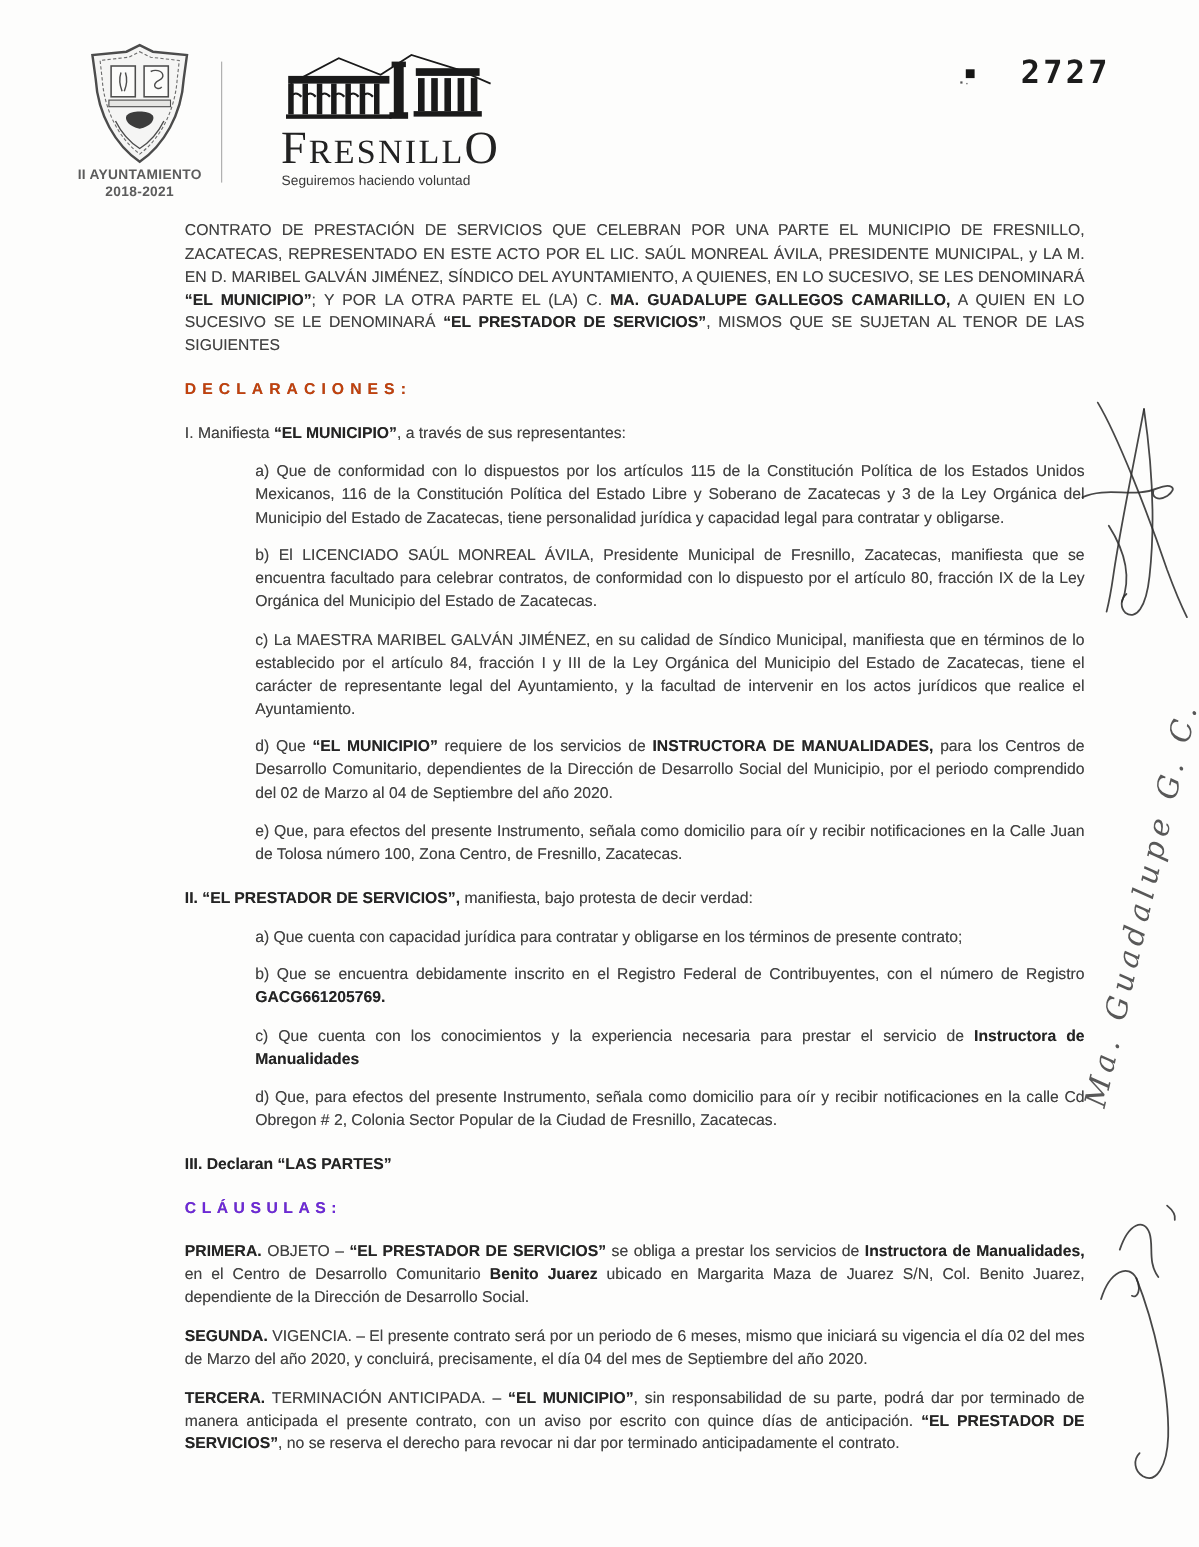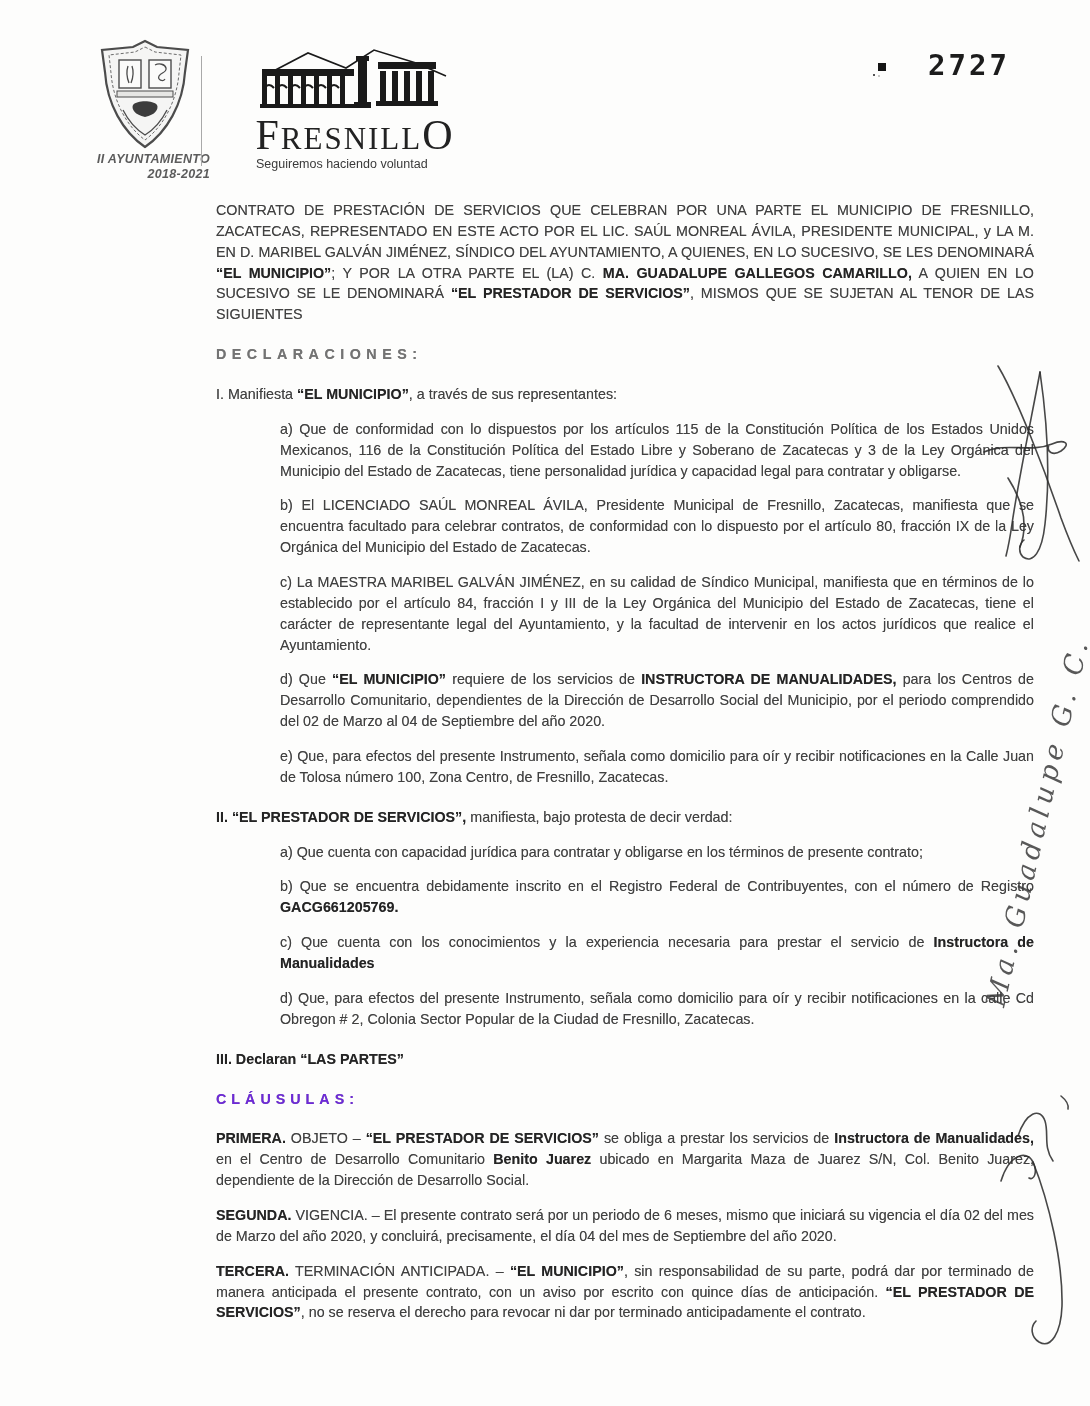--- a/index.html
+++ b/index.html
@@ -1,40 +1,40 @@
 <!DOCTYPE html>
 <html><head>
 <meta charset="utf-8">
 <style>
   html,body{margin:0;padding:0;background:#e8e8e8;}
   .page{width:1090px;height:1406px;background:#fdfdfc;position:relative;margin:0 auto;
         font-family:"Liberation Sans",sans-serif;color:#414141;overflow:hidden;}
   
-  .crest{position:absolute;left:80px;top:38px;width:130px;text-align:right;font-style:italic;}
+  .crest{position:absolute;left:62px;top:38px;width:130px;text-align:center;}
   .crest svg{display:block;margin:0 auto;}
   .crest-caption{margin-top:2px;font-size:12.5px;font-weight:bold;color:#5c5c5c;line-height:1.2;letter-spacing:.3px;}
   .hdr-divider{position:absolute;left:201px;top:56px;width:1px;height:110px;background:#a9a9a9;}
   .logo{position:absolute;left:240px;top:46px;width:230px;color:#1d1d1d;}
   .logo svg{display:block;margin:0 auto;}
   .logo-title{font-family:"Liberation Serif",serif;letter-spacing:2px;line-height:1;white-space:nowrap;
               color:#222;margin-top:2px;font-size:31px;text-align:center;}
   .logo-title .cap{font-size:42px;}
   .logo-tagline{font-size:12.5px;color:#3a3a3a;margin:1px 0 0 16px;}
   .ink-mark{position:absolute;left:878px;top:63px;width:8px;height:8px;background:#151515;
             box-shadow:-8px 8px 0 -3px #555, -3px 9px 0 -3.4px #666;}
   .folio{position:absolute;left:928px;top:48px;font-family:"DejaVu Sans Mono",monospace;
          font-size:29px;font-weight:bold;letter-spacing:3px;color:#1c1c1c;}
   
   .body-text{position:absolute;left:168px;top:200px;width:818px;font-size:14.3px;line-height:1.46;
-             text-align:justify;text-shadow:0 0 .4px rgba(70,70,70,.55);margin-left:48px;}
+             text-align:justify;text-shadow:0 0 .4px rgba(70,70,70,.55);}
   .p{margin:0 0 14px 0;}
   .mb-lg{margin-bottom:19px;}
   .ind{margin-left:64px;}
   .b{font-weight:bold;color:#242424;}
-  .hd{font-weight:bold;color:#737373;letter-spacing:5.5px;text-align:left;margin:4px 0 19px;}
+  .hd{font-weight:bold;color:#c2410c;letter-spacing:5.5px;text-align:left;margin:4px 0 19px;}
   .hd-center{font-weight:bold;color:#6d28d9;letter-spacing:5px;text-align:left;margin:6px 0 19px;}
   
   .overlay{position:absolute;left:0;top:0;pointer-events:none;}
   .sig-stroke{fill:none;stroke:#2e2e2e;stroke-width:1.6;stroke-linecap:round;opacity:.88;}
   .sig-name{font-family:"DejaVu Serif",serif;font-style:italic;font-size:27px;letter-spacing:5px;
             fill:#3c3c3c;opacity:.85;}
 </style>
 </head>
 <body>
 

